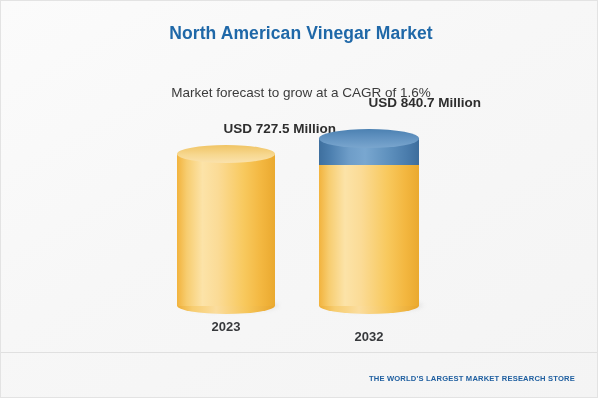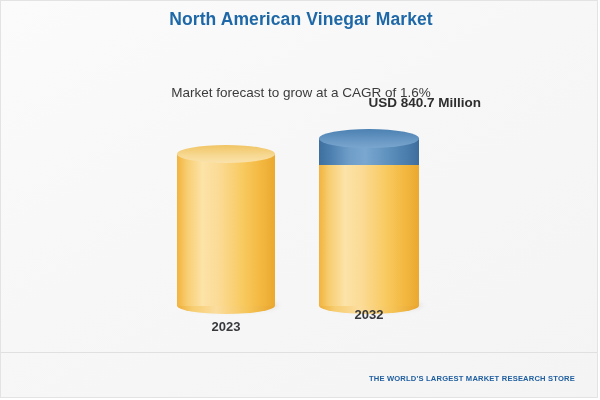--- a/index.html
+++ b/index.html
@@ -17,21 +17,21 @@
     width: 598px; height: 398px;
     border: 1px solid #e3e3e3;
     background: linear-gradient(150deg, #fbfbfb 0%, #f7f7f7 45%, #f4f4f4 100%);
     box-sizing: border-box;
     overflow: hidden;
   }
 
   
   #chart-title {
     position: absolute;
-    top: 8px; left: 0; width: 600px;
+    top: 22px; left: 0; width: 600px;
     text-align: center;
     font-size: 17.5px;
     font-weight: bold;
     color: #1f68a8;
     letter-spacing: 0.1px;
   }
   #chart-subtitle {
     position: absolute;
     top: 52px; left: 0; width: 600px;
     text-align: center;
@@ -160,41 +160,42 @@
 </head>
 <body>
 
 <div id="card">
 
   <div id="chart-title">North American Vinegar Market</div>
   <div id="chart-subtitle">Market forecast to grow at a CAGR of 1.6%</div>
 
   <div id="plot">
 
+    <div class="value-label" style="left:115px; top:120px;">USD 727.5 Million</div>
 
     <div class="bar-group" style="left:176px; width:98px; height:161px; bottom:45px;">
       <div class="cyl-shadow" style="left:6px; width:96px; height:13px; bottom:-6px;"></div>
       <div class="cyl-bottom" style="height:17px; bottom:-8px;"></div>
       <div class="cyl-body yellow" style="top:9px; bottom:0;"></div>
       <div class="cyl-top yellow" style="height:18px; top:0;"></div>
     </div>
 
     <div class="year-label" style="left:115px; top:318px;">2023</div>
 
     <div class="value-label" style="left:260px; top:94px;">USD 840.7 Million</div>
 
     <div class="bar-group" style="left:318px; width:100px; height:177px; bottom:45px;">
       <div class="cyl-shadow" style="left:6px; width:98px; height:13px; bottom:-6px;"></div>
       <div class="cyl-bottom" style="height:17px; bottom:-8px;"></div>
       <div class="cyl-body yellow" style="top:35px; bottom:0;"></div>
       <div class="cyl-body blue" style="top:9px; height:27px;"></div>
       <div class="cyl-top blue" style="height:19px; top:0;"></div>
     </div>
 
-    <div class="year-label" style="left:258px; top:306px;">2032</div>
+    <div class="year-label" style="left:258px; top:328px;">2032</div>
 
   </div>
 
   <div id="footer-divider"></div>
 
 
   <div id="logo">
     <div id="logo-tagline">THE WORLD'S LARGEST MARKET RESEARCH STORE</div>
   </div>
 

